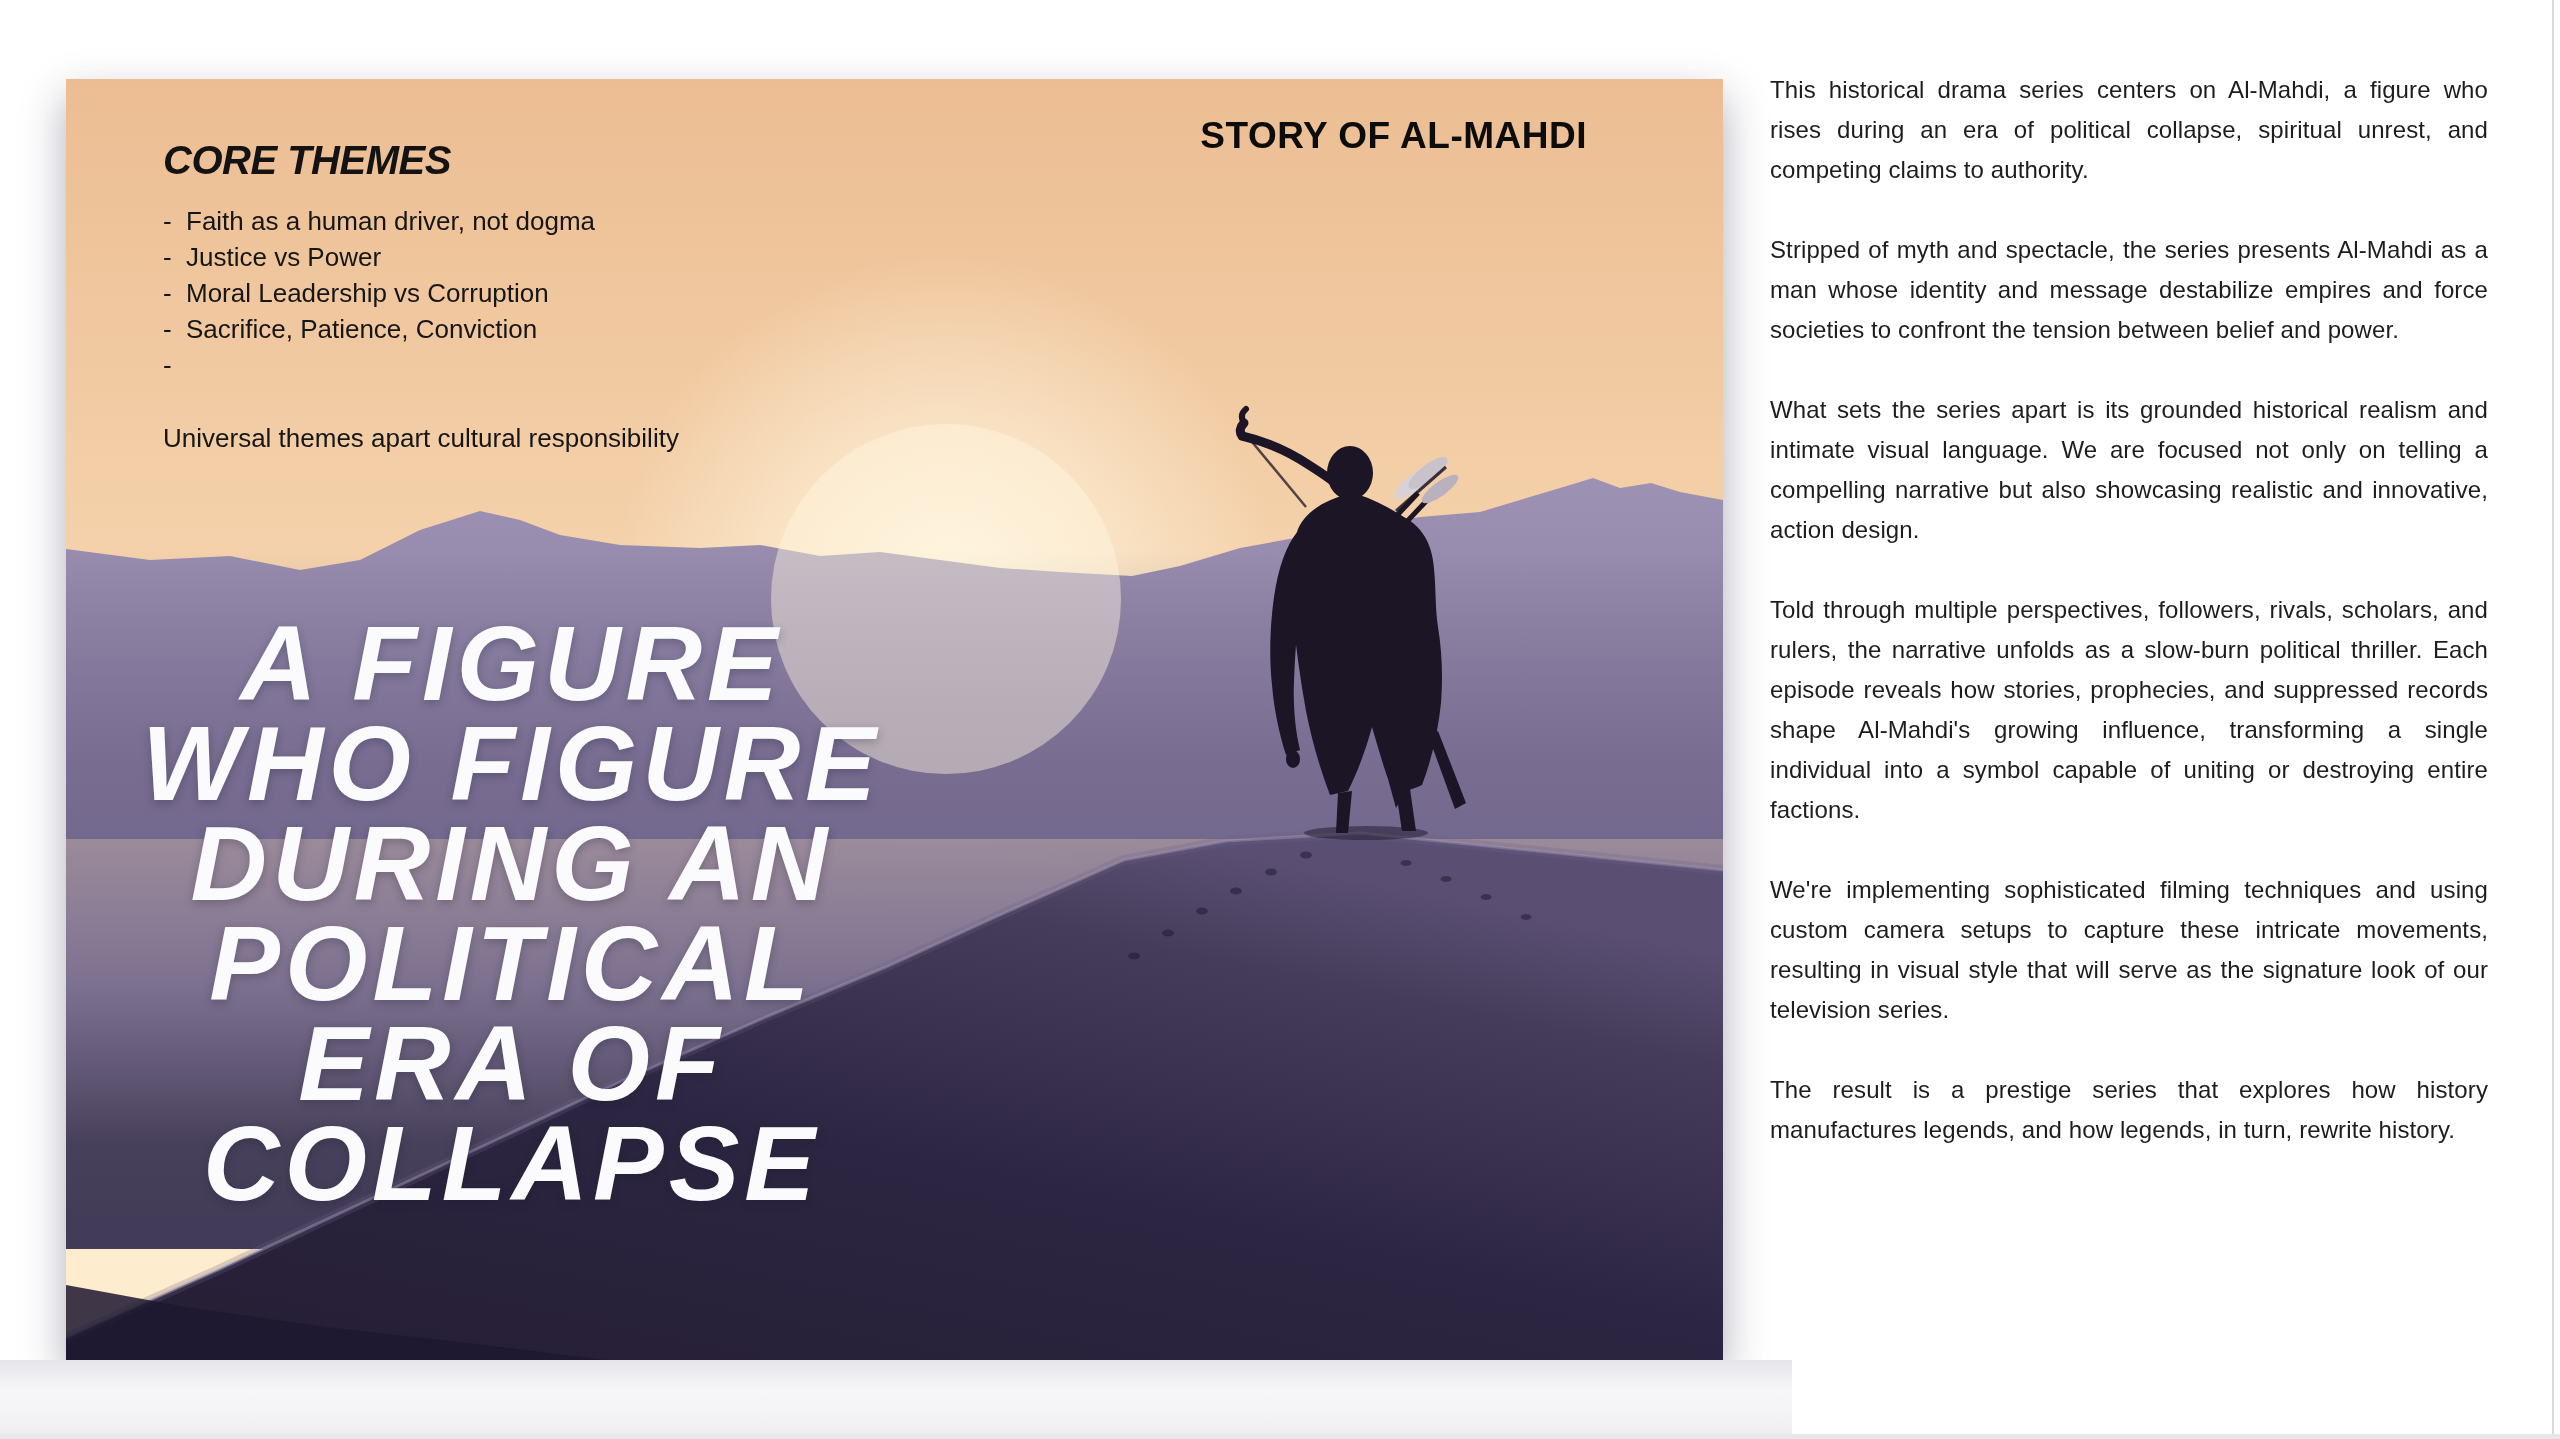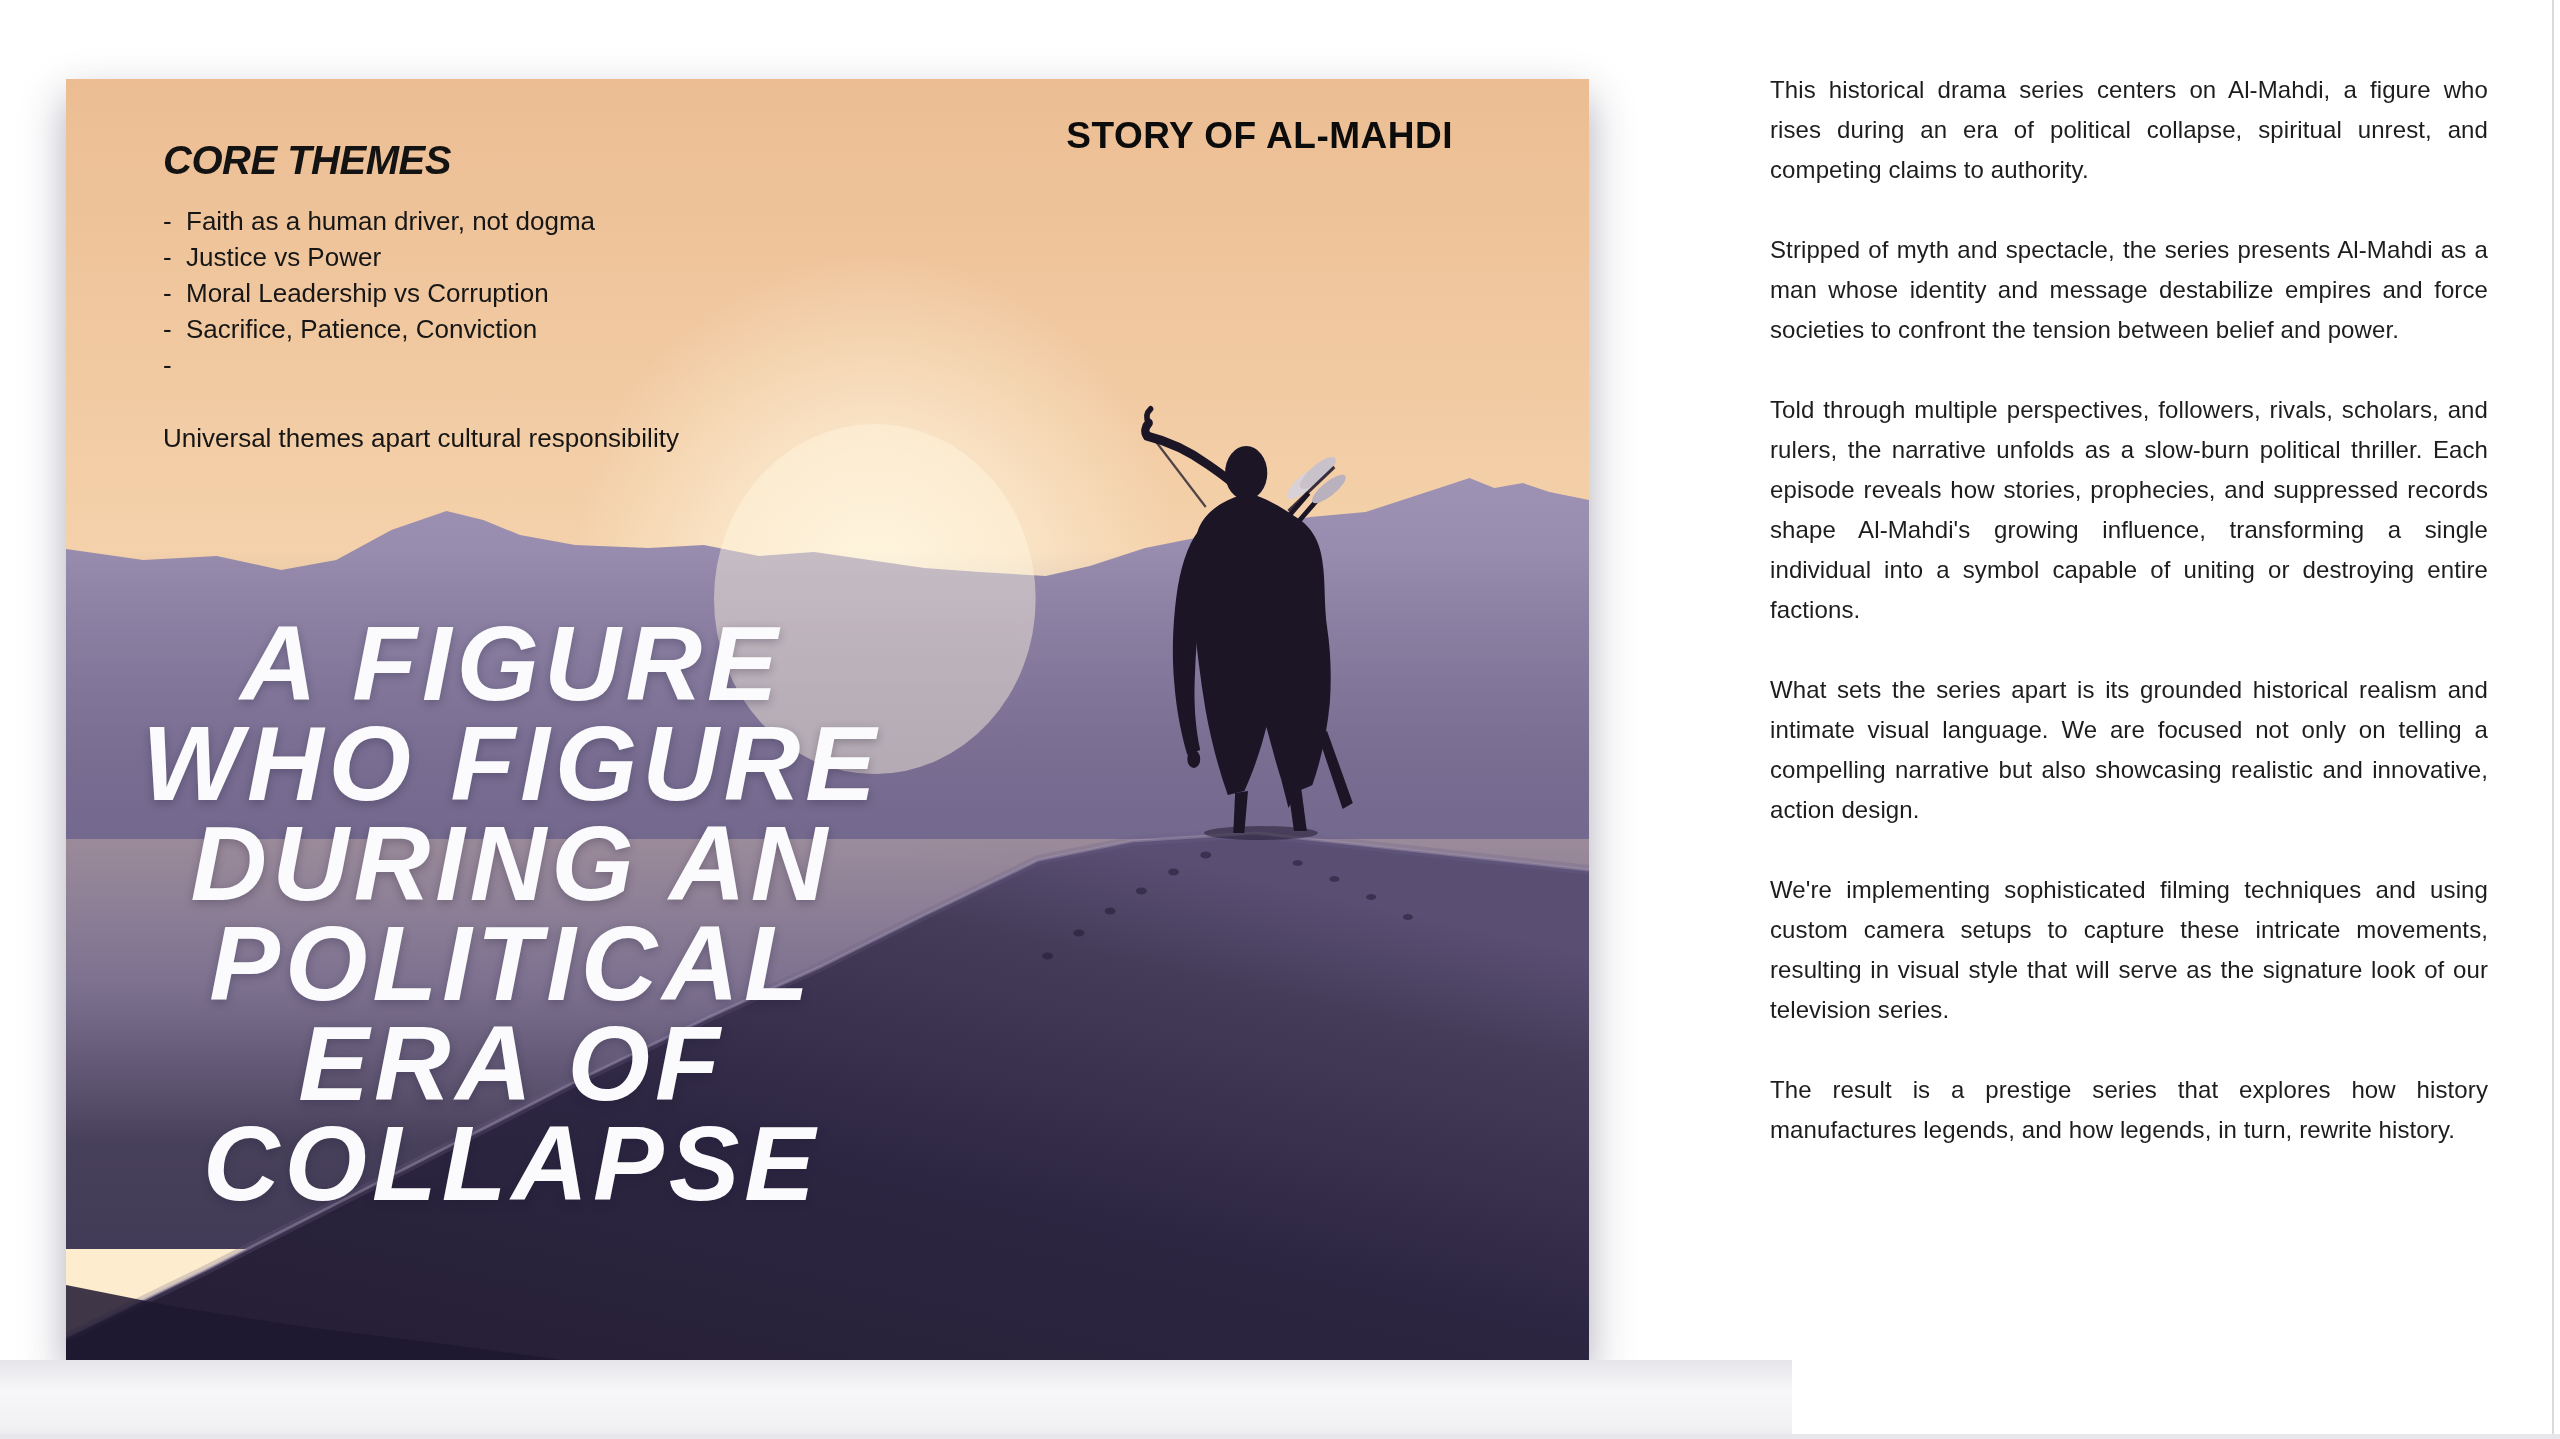--- a/index.html
+++ b/index.html
@@ -3,21 +3,21 @@
 <meta charset="utf-8">
 <style>
   html,body{margin:0;padding:0;}
   body{
     width:2560px;height:1439px;position:relative;overflow:hidden;
     background:#ffffff;
     font-family:"Liberation Sans", sans-serif;
   }
   
   .panel{
-    position:absolute;left:66px;top:79px;width:1523px;height:1281px;
+    position:absolute;left:66px;top:79px;width:1657px;height:1281px;
     overflow:hidden;box-shadow:0 18px 40px rgba(48,40,72,.38);
   }
   .scene{position:absolute;left:0;top:0;width:100%;height:100%;display:block;}
   .story-title{
     position:absolute;top:36px;right:136px;
     font-size:37px;font-weight:700;letter-spacing:.5px;color:#0c0c0c;white-space:nowrap;
   }
   .themes{position:absolute;left:70px;top:58px;color:#141414;margin-left:27px;}
   .themes-heading{
     margin:0;font-size:40px;line-height:46px;font-weight:700;font-style:italic;
@@ -198,20 +198,20 @@
     <div>ERA OF</div>
     <div>COLLAPSE</div>
   </div>
 </div>
 
 <div class="below-panel"></div>
 
 <div class="article">
   <p>This historical drama series centers on Al-Mahdi, a figure who rises during an era of political collapse, spiritual unrest, and competing claims to authority.</p>
   <p>Stripped of myth and spectacle, the series presents Al-Mahdi as a man whose identity and message destabilize empires and force societies to confront the tension between belief and power.</p>
+  <p>What sets the series apart is its grounded historical realism and intimate visual language. We are focused not only on telling a compelling narrative but also showcasing realistic and innovative, action design.</p>
   <p>Told through multiple perspectives, followers, rivals, scholars, and rulers, the narrative unfolds as a slow-burn political thriller. Each episode reveals how stories, prophecies, and suppressed records shape Al-Mahdi's growing influence, transforming a single individual into a symbol capable of uniting or destroying entire factions.</p>
-  <p>What sets the series apart is its grounded historical realism and intimate visual language. We are focused not only on telling a compelling narrative but also showcasing realistic and innovative, action design.</p>
   <p>We're implementing sophisticated filming techniques and using custom camera setups to capture these intricate movements, resulting in visual style that will serve as the signature look of our television series.</p>
   <p>The result is a prestige series that explores how history manufactures legends, and how legends, in turn, rewrite history.</p>
 </div>
 
 <div class="right-edge"></div>
 <div class="bottom-edge"></div>
 
 </body></html>

